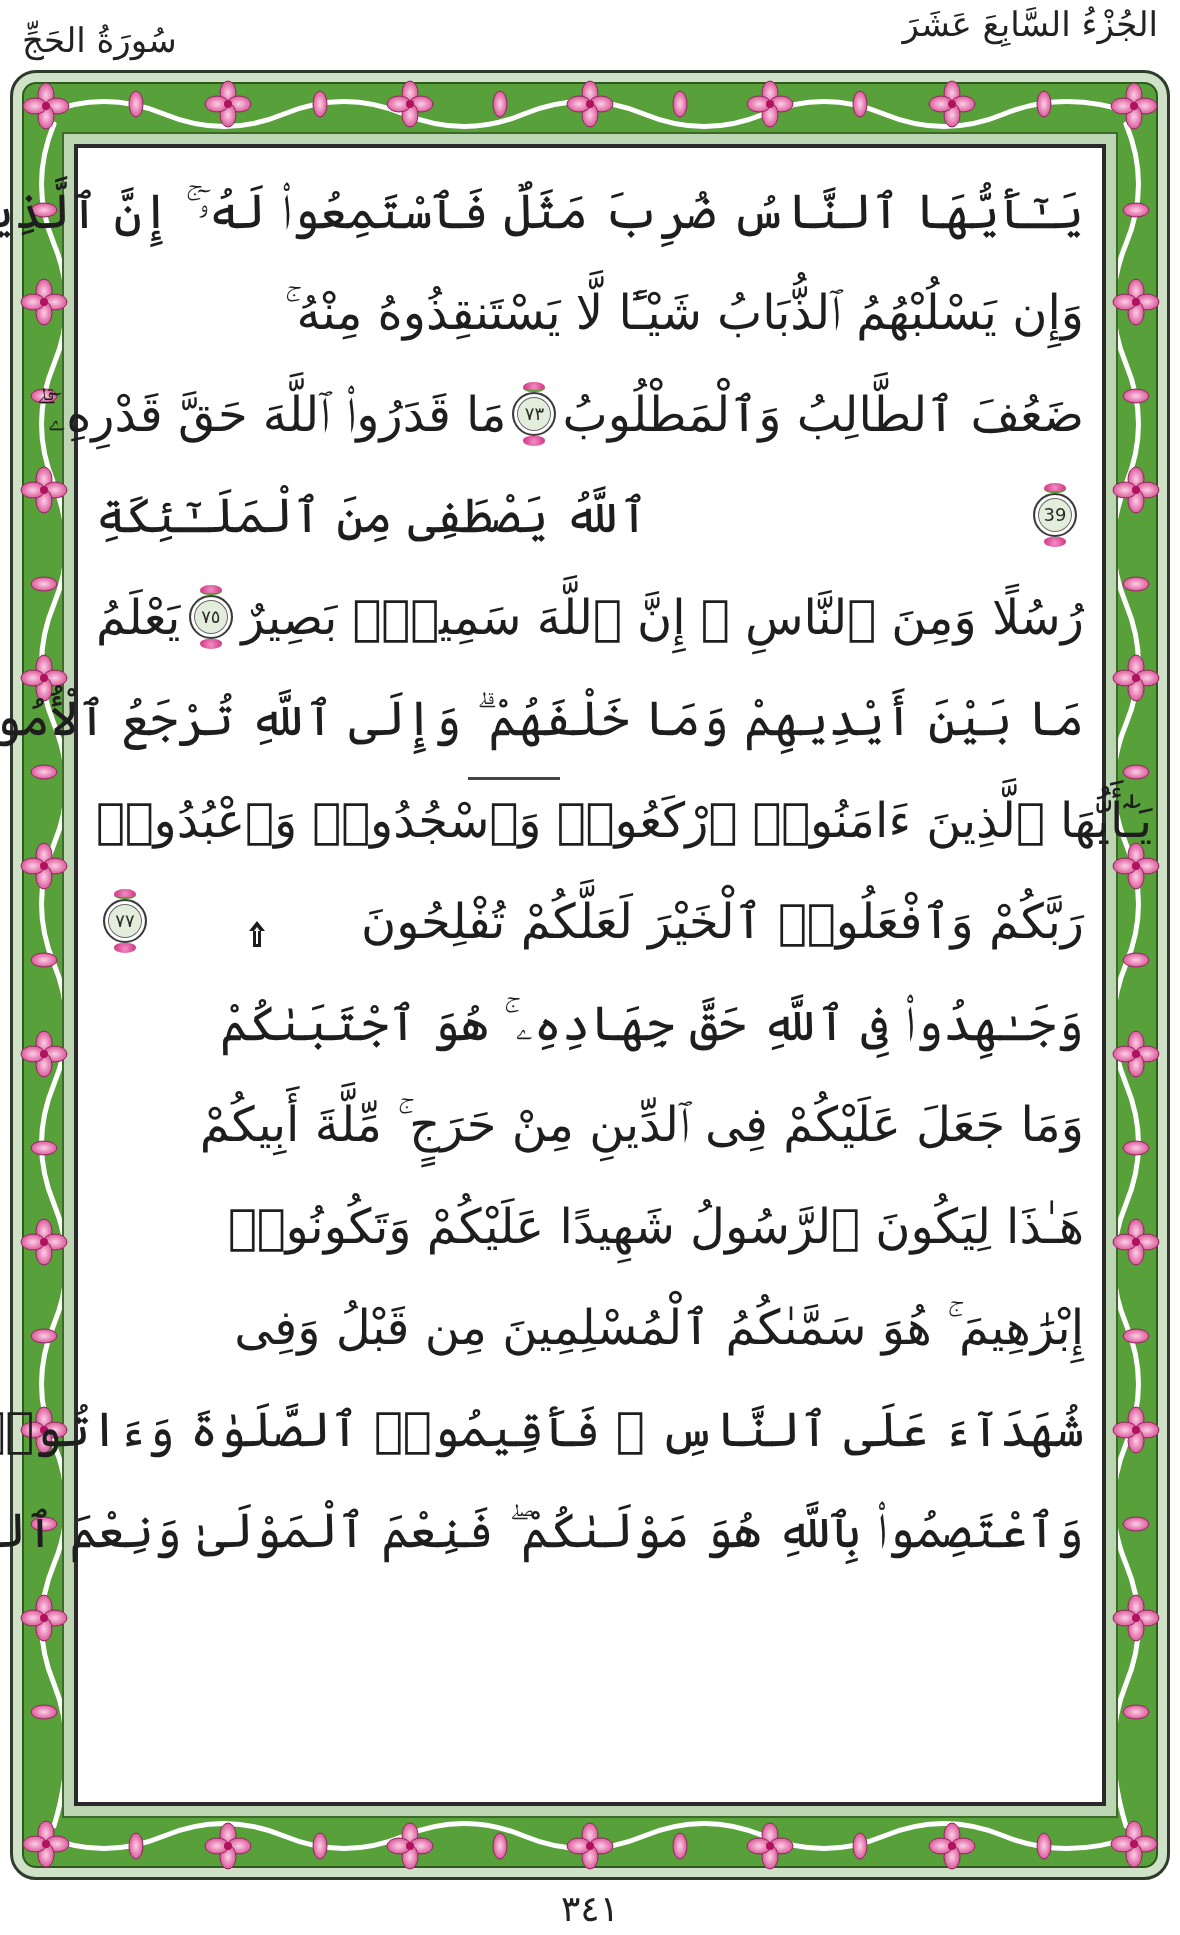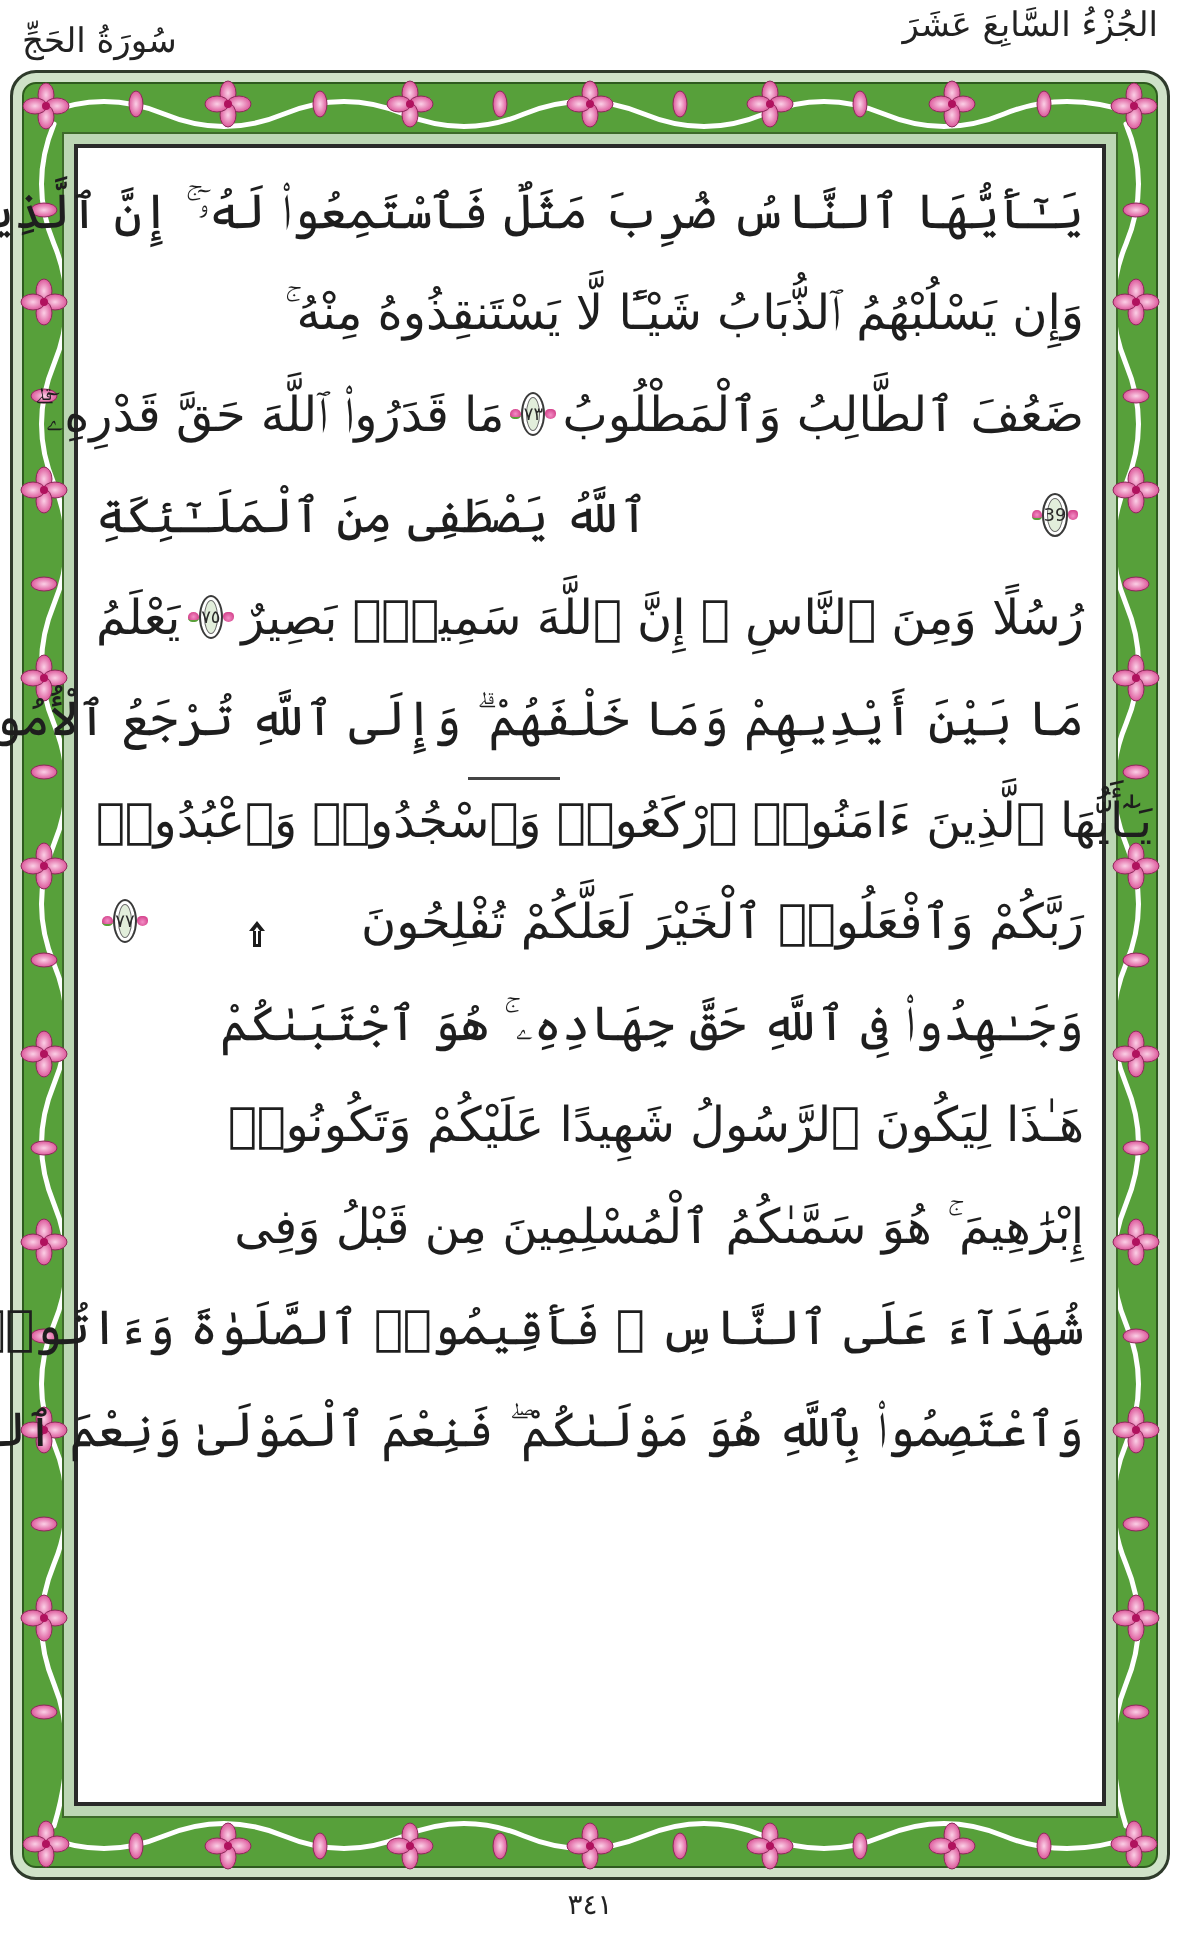--- a/index.html
+++ b/index.html
@@ -63,21 +63,21 @@
     white-space: nowrap; text-align: justify; text-align-last: justify;
     color: #1e1e1e;
   }
   .line .seg { display: inline-block; }
   .line.overlined { position: relative; justify-content: flex-end; }
   .overline-mark {
     position: absolute; top: 8px; left: 372px; width: 92px; height: 3px; background: #444;
   }
 
   .ayah {
-    display: inline-flex; flex-direction: row; align-items: center; justify-content: center;
+    display: inline-flex; flex-direction: column; align-items: center; justify-content: center;
     width: 46px; height: 64px; position: relative; margin: 0 6px; vertical-align: middle;
     direction: ltr;
   }
   .ayah .cap-top, .ayah .cap-bot {
     width: 22px; height: 10px; background: radial-gradient(circle at 50% 60%, #f38ec6 0%, #d6478f 70%);
     border-radius: 50% 50% 40% 40%;
   }
   .ayah .cap-top { border-bottom: 2px solid #5aa03a; }
   .ayah .cap-bot { border-radius: 40% 40% 50% 50%; }
   .ayah .oval {
@@ -86,21 +86,21 @@
     box-shadow: inset 0 0 0 3px #ffffff, inset 0 0 0 4px #6a6a6a;
     display: flex; align-items: center; justify-content: center;
     font-family: "DejaVu Sans", sans-serif; font-size: 18px; color: #2a2a2a;
   }
   .sajdah-icon {
     display: inline-block; width: 18px; height: 28px; margin: 0 6px; vertical-align: middle; position: relative;
   }
 
   .page-number {
     position: absolute; left: 0; width: 1180px; top: 1888px; text-align: center;
-    font-family: "DejaVu Serif", serif; font-size: 28px; color: #222;
+    font-family: "DejaVu Serif", serif; font-size: 36px; color: #222;
   }
 </style>
 </head>
 <body>
 
 <header class="page-header">
   <div class="header-juz">الجُزْءُ السَّابِعَ عَشَرَ</div>
   <div class="header-surah">سُورَةُ الحَجِّ</div>
 </header>
 
@@ -256,20 +256,23 @@
     <span class="ayah">
       <span class="cap-top"></span>
       <span class="oval">٧٧</span>
       <span class="cap-bot"></span>
     </span>
   </div>
   <div class="line">
     <span class="seg">وَجَـٰهِدُوا۟ فِى ٱللَّهِ حَقَّ جِهَادِهِۦ ۚ هُوَ ٱجْتَبَىٰكُمْ</span>
   </div>
   <div class="line">
+    <span class="seg">وَمَا جَعَلَ عَلَيْكُمْ فِى ٱلدِّينِ مِنْ حَرَجٍ ۚ مِّلَّةَ أَبِيكُمْ</span>
+  </div>
+  <div class="line">
     <span class="seg">هَـٰذَا لِيَكُونَ ٱلرَّسُولُ شَهِيدًا عَلَيْكُمْ وَتَكُونُوا۟</span>
   </div>
   <div class="line">
     <span class="seg">إِبْرَٰهِيمَ ۚ هُوَ سَمَّىٰكُمُ ٱلْمُسْلِمِينَ مِن قَبْلُ وَفِى</span>
   </div>
   <div class="line">
     <span class="seg">شُهَدَآءَ عَلَى ٱلنَّاسِ ۚ فَأَقِيمُوا۟ ٱلصَّلَوٰةَ وَءَاتُوا۟ ٱلزَّكَوٰةَ</span>
   </div>
   <div class="line">
     <span class="seg">وَٱعْتَصِمُوا۟ بِٱللَّهِ هُوَ مَوْلَىٰكُمْ ۖ فَنِعْمَ ٱلْمَوْلَىٰ وَنِعْمَ ٱلنَّصِيرُ</span>

